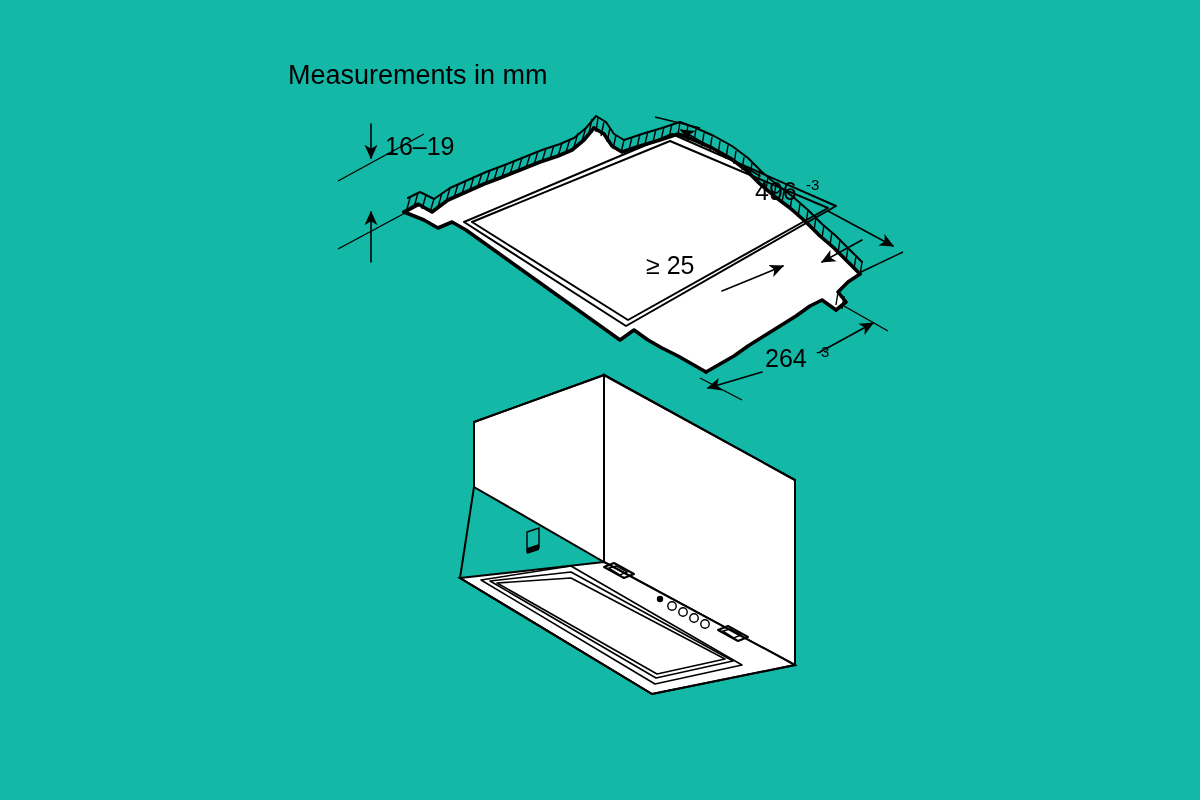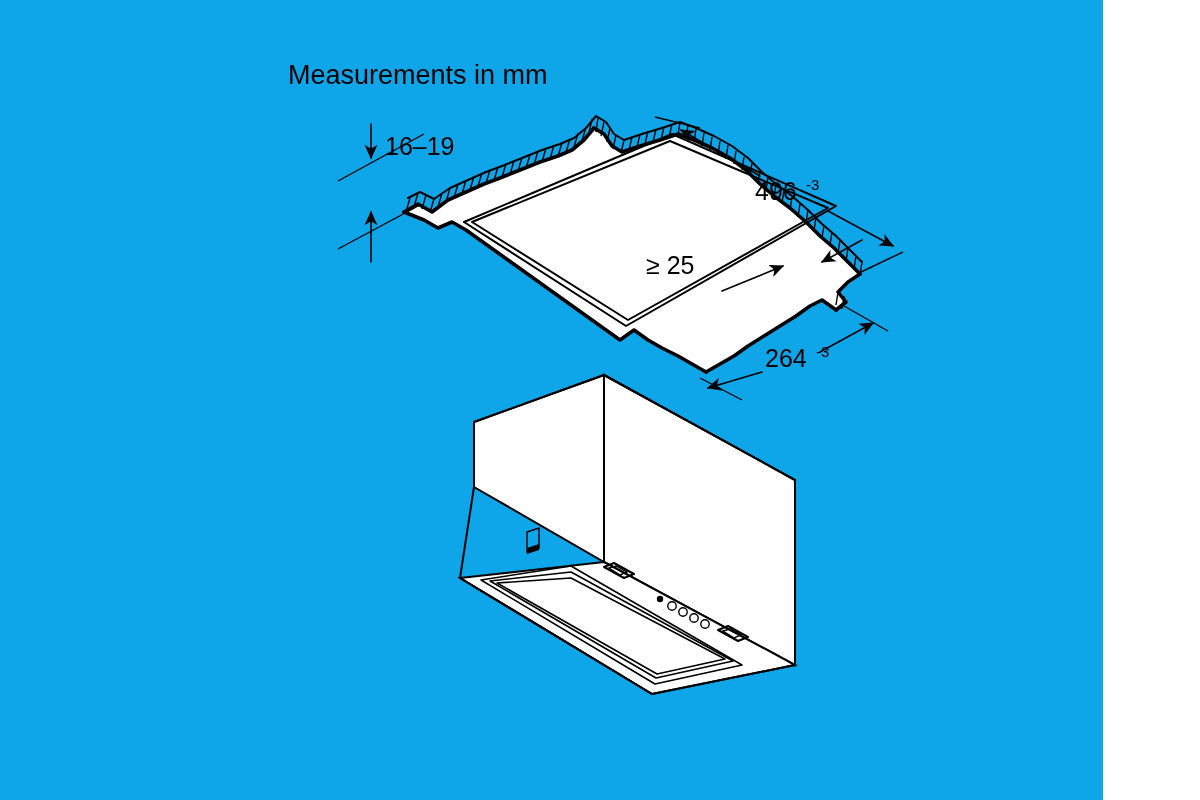--- a/index.html
+++ b/index.html
@@ -10,23 +10,23 @@
   }
   body {
     width: 1200px;
     height: 800px;
     font-family: "Liberation Sans", sans-serif;
     color: #000000;
     overflow: hidden;
   }
   #drawing-root {
     position: relative;
-    width: 1103px;
+    width: 1200px;
     height: 800px;
-    background: #0ea5e9;
+    background: #14b8a6;
   }
   svg#technical-drawing {
     display: block;
     width: 1200px;
     height: 800px;
   }
   .ln {
     fill: none;
     stroke: #000000;
     stroke-width: 2;

